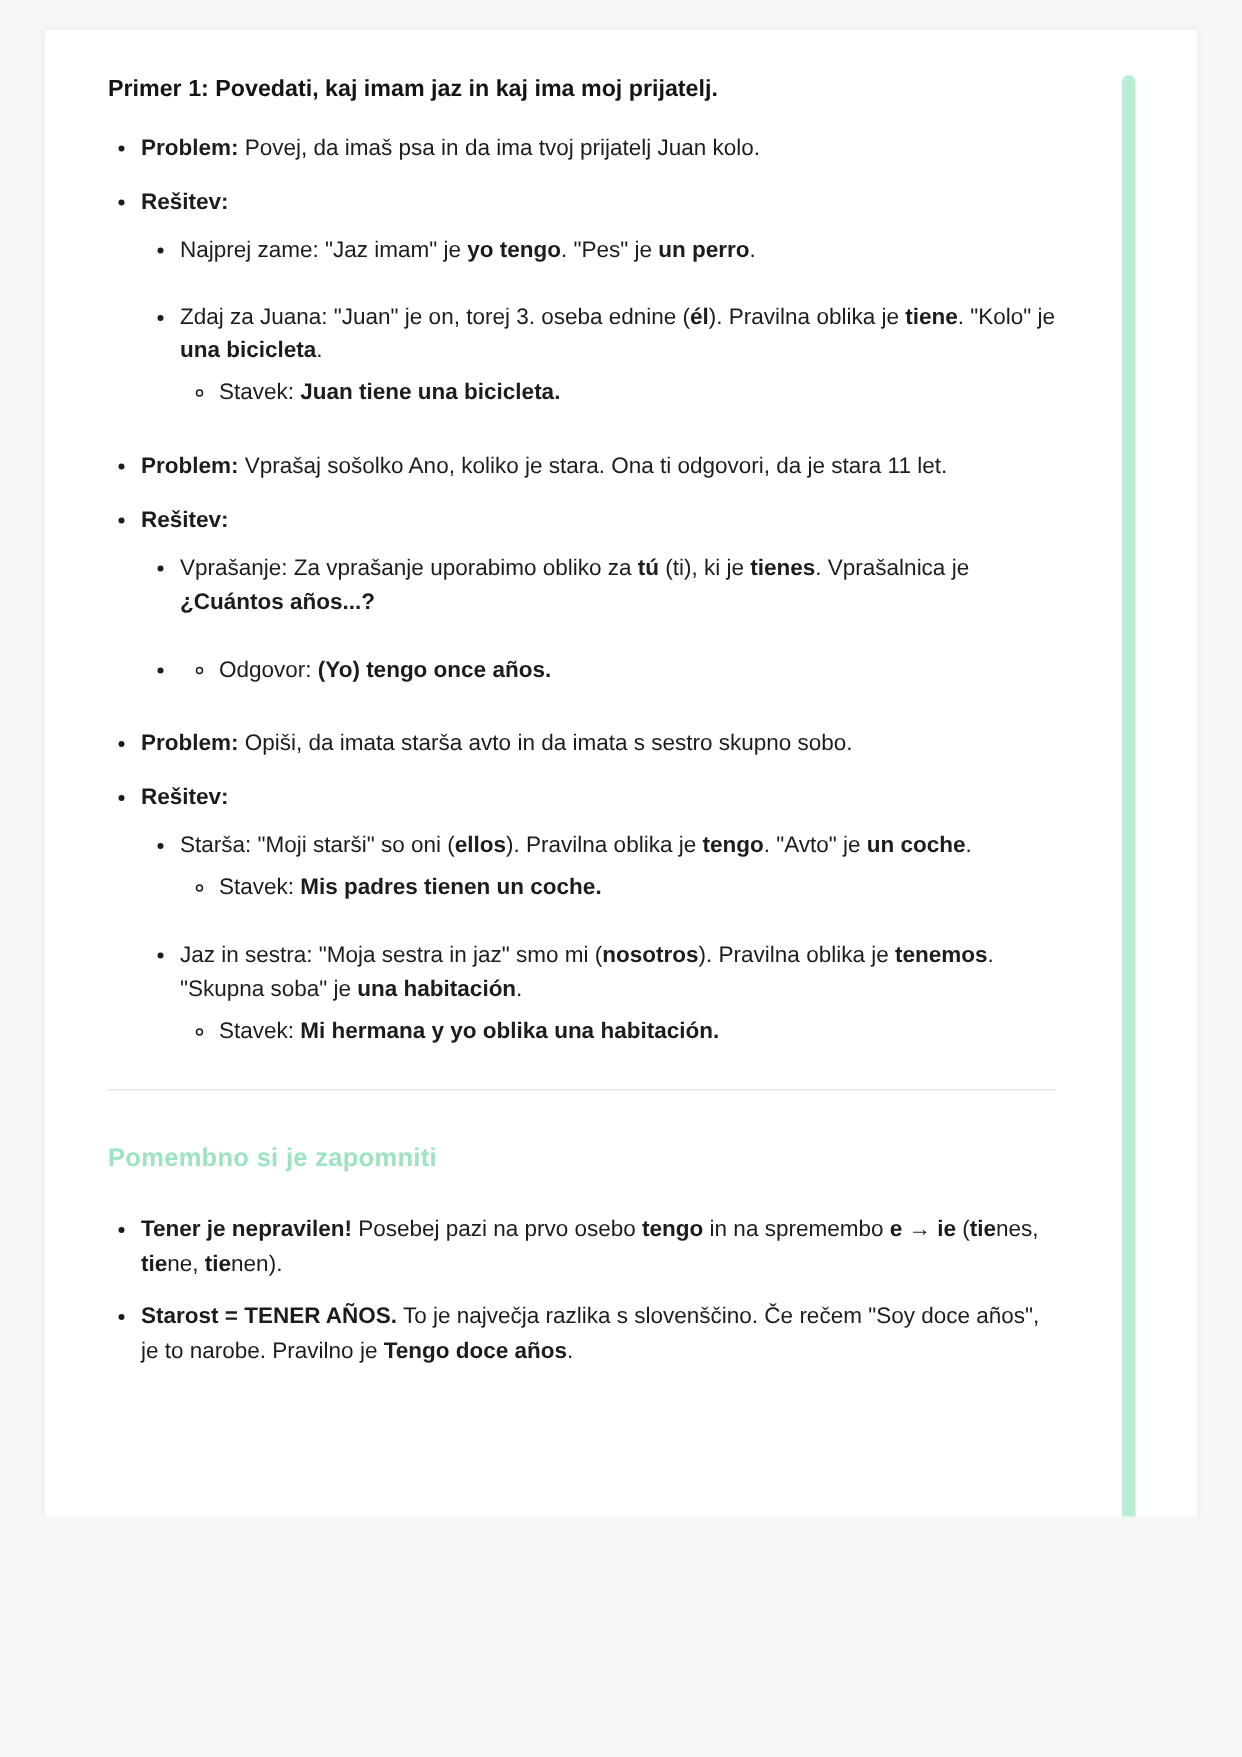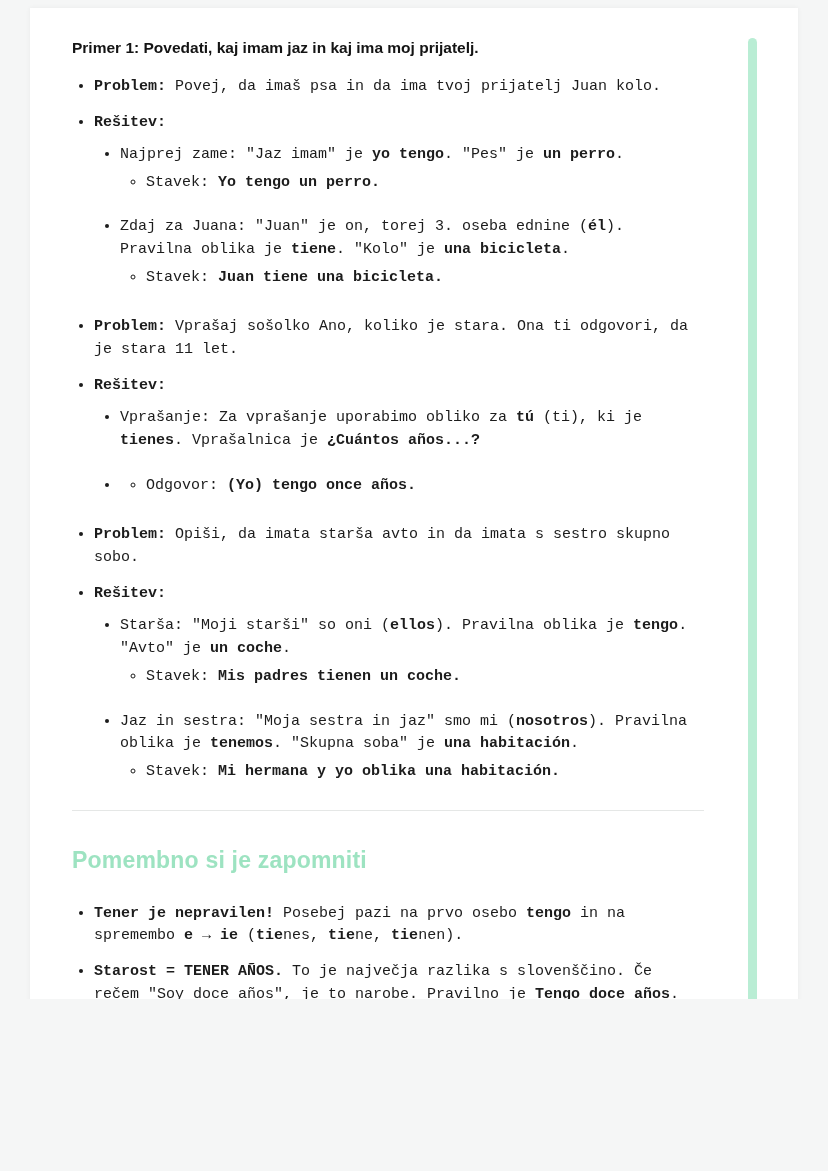--- a/index.html
+++ b/index.html
@@ -4,21 +4,21 @@
 <style>
   html,body{margin:0;padding:0;}
   body{
     background:#f5f6f6;
     font-family:"Liberation Sans","DejaVu Sans",sans-serif;
     -webkit-font-smoothing:antialiased;
   }
   .viewport{
     position:relative;
     width:828px;height:999px;
-    margin:0 auto;
+    margin:12px auto;
     background:#f5f6f6;
     overflow:hidden;
   }
   .sheet{
     position:absolute;
     left:30px;top:8px;
     width:768px;height:1163px;
     background:#ffffff;
     box-shadow:0 0 5px rgba(0,0,0,0.05);
   }
@@ -43,34 +43,34 @@
     line-height:1.53;
   }
   .title{
     font-size:15.5px;
     font-weight:700;
     margin:0 0 16px 0;
     color:#141414;
   }
   ul{margin:0;padding:0;list-style-position:outside;}
   ul.d0{padding-left:22px;margin:0 0 26px 0;}
-  ul.d0>li{list-style-type:disc;margin-bottom:13px;font-family:Liberation Mono, monospace;}
+  ul.d0>li{list-style-type:disc;margin-bottom:13px;}
   ul.d1{padding-left:26px;margin-top:9px;}
   ul.d1>li{list-style-type:disc;margin-bottom:22px;}
   ul.d1>li:last-child{margin-bottom:2px;}
   ul.d2{padding-left:26px;margin-top:5px;}
   ul.d2>li{list-style-type:circle;margin-bottom:4px;}
   li::marker{color:#1c1c1c;}
   .b{font-weight:700;}
   hr.divider{
     border:0;border-top:1px solid #e5e7e6;
     margin:8px 0 32px 0;
   }
   h2.accent{
-    font-size:23px;
+    font-size:17px;
     font-weight:700;
     margin:0 0 24px 0;
     letter-spacing:0.2px;
   }
   .footer{
     position:absolute;
     right:43px;top:1096px;
     font-size:10px;
     color:#a0a5a4;
   }
@@ -86,25 +86,20 @@
         <h3 class="title"><span class="b">Primer 1: Povedati, kaj imam jaz in kaj ima moj prijatelj.</span></h3>
         <ul class="d0">
           <li>
             <div><span class="b">Problem:</span><span> Povej, da imaš psa in da ima tvoj prijatelj Juan kolo.</span></div>
           </li>
           <li>
             <div><span class="b">Rešitev:</span></div>
             <ul class="d1">
               <li>
                 <div><span>Najprej zame: "Jaz imam" je </span><span class="b">yo tengo</span><span>. "Pes" je </span><span class="b">un perro</span><span>.</span></div>
-                <ul class="d2">
-                  <li>
-                    <div><span>Stavek: </span><span class="b">Yo tengo un perro.</span></div>
-                  </li>
-                </ul>
               </li>
               <li>
                 <div><span>Zdaj za Juana: "Juan" je on, torej 3. oseba ednine (</span><span class="b">él</span><span>). Pravilna oblika je </span><span class="b">tiene</span><span>. "Kolo" je </span><span class="b">una bicicleta</span><span>.</span></div>
                 <ul class="d2">
                   <li>
                     <div><span>Stavek: </span><span class="b">Juan tiene una bicicleta.</span></div>
                   </li>
                 </ul>
               </li>
             </ul>

